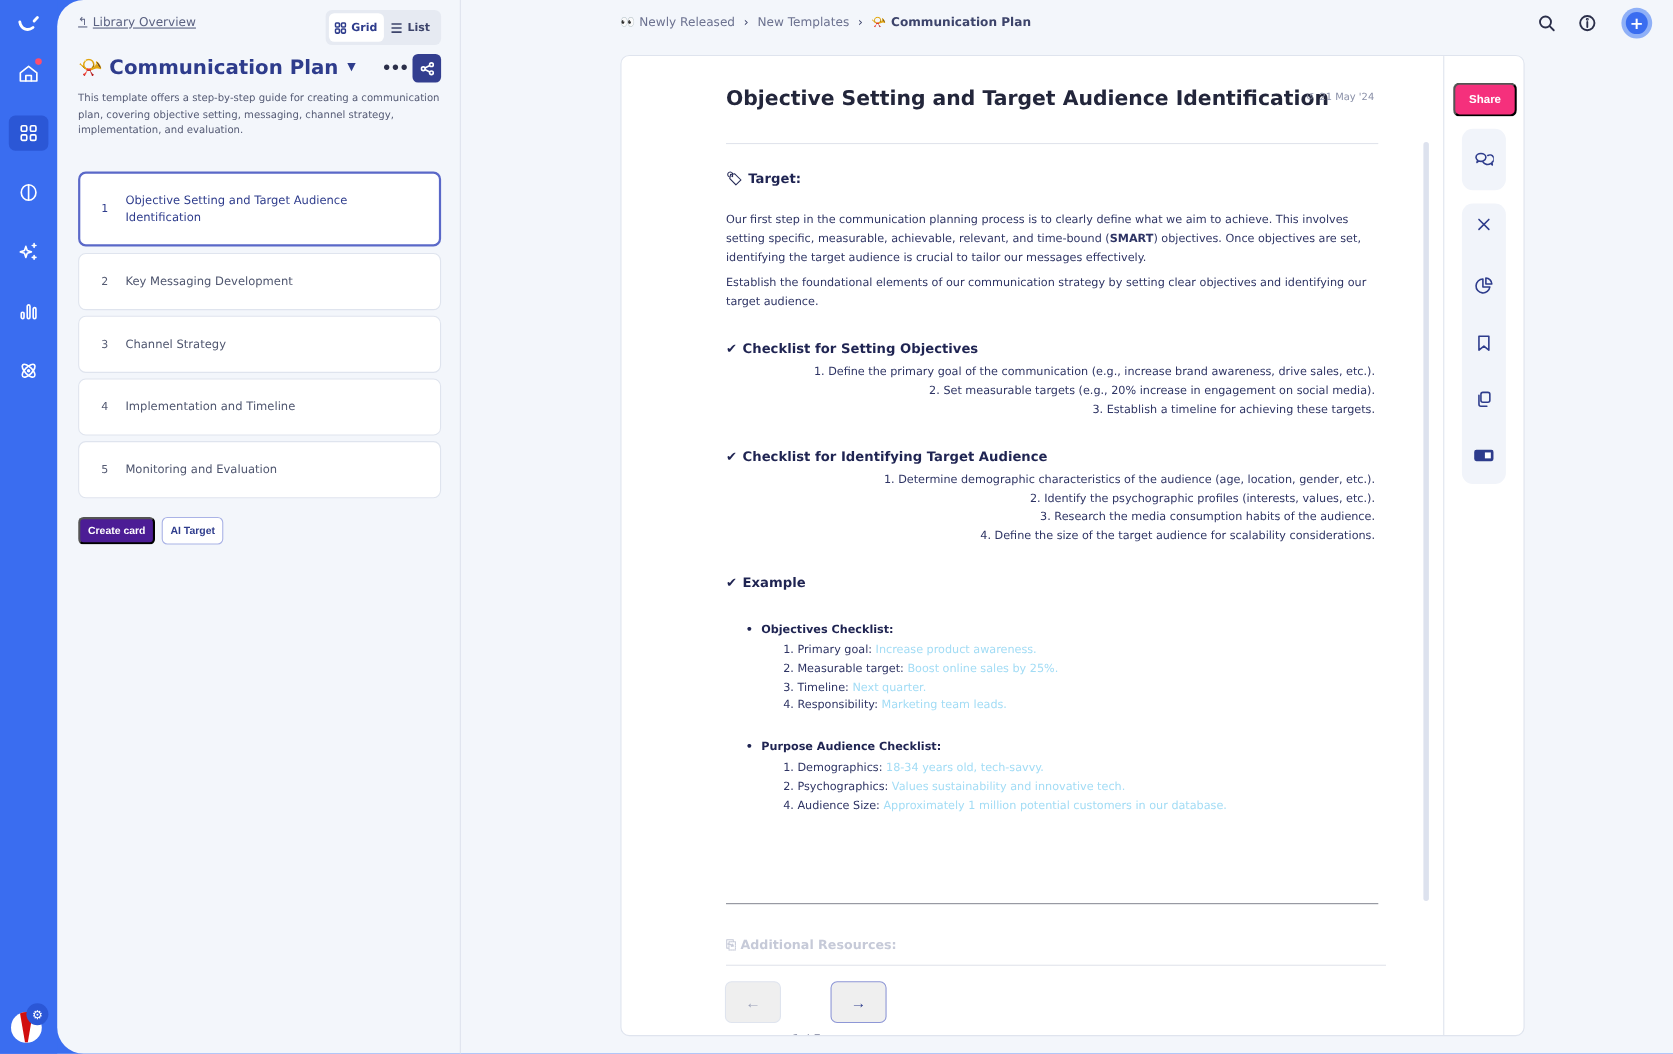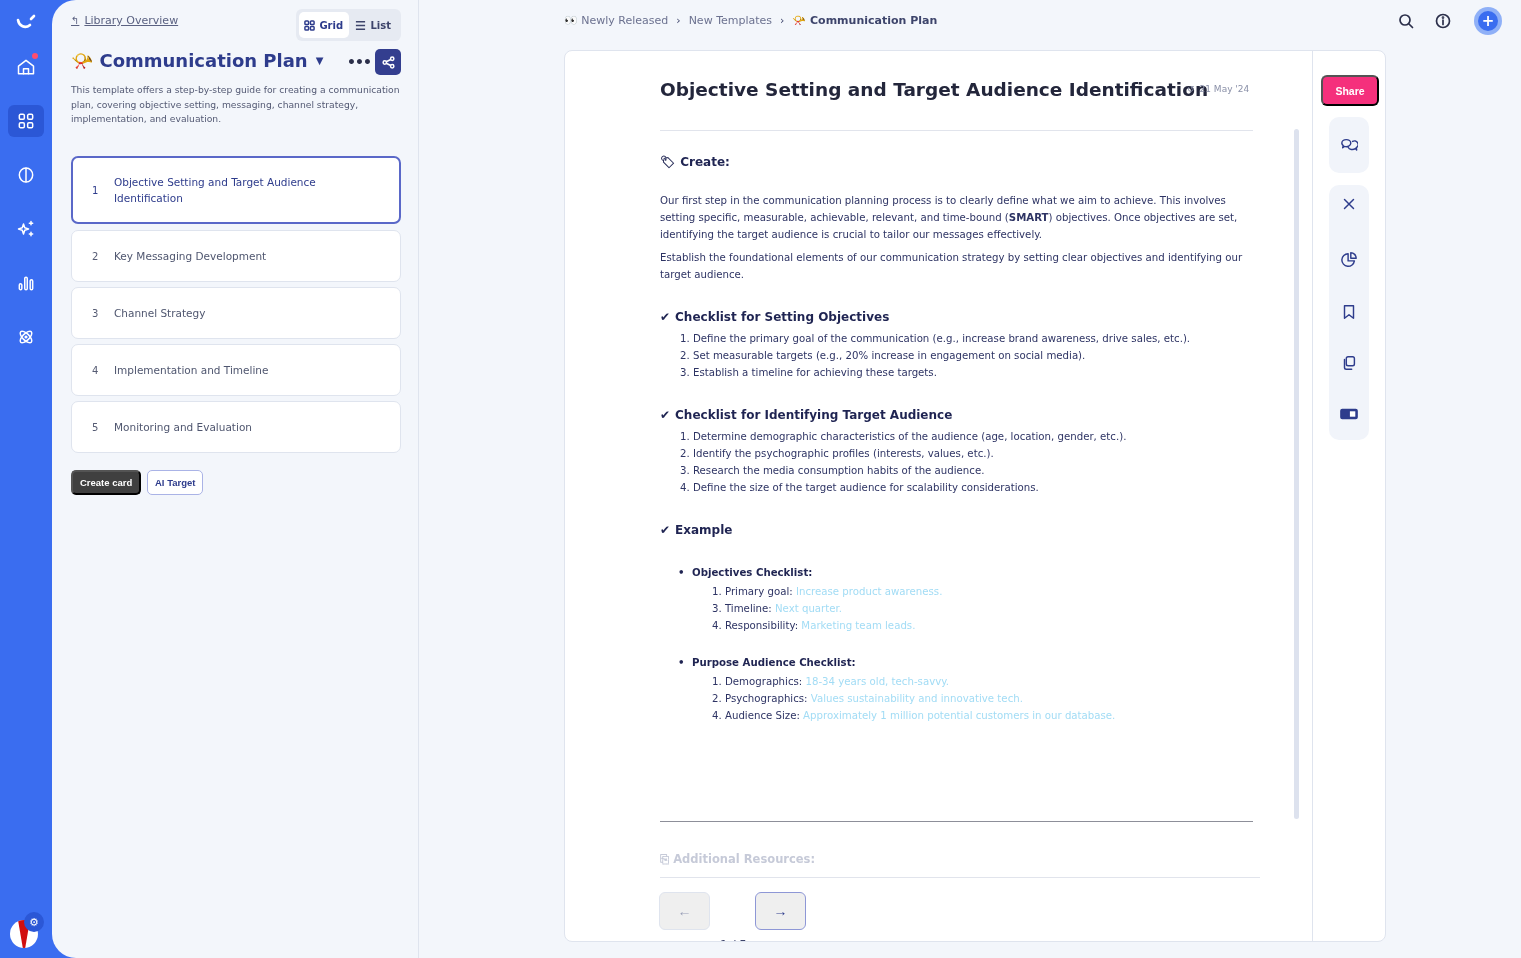--- a/index.html
+++ b/index.html
@@ -33,21 +33,21 @@
   .share-icon-btn { position: absolute; left: 323px; top: 49px; width: 26px; height: 26px; background: #333e8f; border-radius: 5px; display: flex; align-items: center; justify-content: center; }
   .share-icon-btn svg { width: 13px; height: 13px; stroke: #fff; fill: none; stroke-width: 1.6; }
   .plan-desc { position: absolute; left: 19px; top: 83px; width: 332px; font-size: 9.2px; line-height: 14.5px; color: #545a74; }
 
   .step { position: absolute; left: 19px; width: 330px; background: #fff; border: 1px solid #dfe4ee; border-radius: 7px; display: flex; align-items: center; padding-left: 20px; font-size: 10.5px; color: #4f566f; }
   .step .num { width: 22px; font-size: 10px; color: #555b73; }
   .step .lbl { line-height: 16px; }
   .step.active { border: 2px solid #5a68c8; color: #2e3c8c; padding-left: 19px; }
   .step.active .num { color: #2e3c8c; }
 
-  .btn-create { position: absolute; left: 19px; top: 470px; height: 25px; padding: 0 7px; background: #404040; color: #fff; border-radius: 5px; font-size: 9.5px; font-weight: bold; display: flex; align-items: center; }
+  .btn-create { position: absolute; left: 19px; top: 470px; height: 25px; padding: 0 7px; background: #4c1d95; color: #fff; border-radius: 5px; font-size: 9.5px; font-weight: bold; display: flex; align-items: center; }
   .btn-ai { position: absolute; left: 95px; top: 470px; height: 25px; padding: 0 7px; background: #fff; color: #2e3c8c; border: 1px solid #aab3e6; border-radius: 5px; font-size: 9.5px; font-weight: bold; display: flex; align-items: center; }
 
   
   .breadcrumb { position: absolute; left: 512px; top: 14px; font-size: 11px; color: #6c7290; display: flex; align-items: center; gap: 6px; }
   .breadcrumb .sep { color: #3d446b; font-size: 11px; margin: 0 2px; }
   .breadcrumb .current { color: #3d446b; font-weight: bold; }
 
   
   .top-icon { position: absolute; top: 11px; width: 20px; height: 20px; display: flex; align-items: center; justify-content: center; }
   .top-icon svg { width: 16px; height: 16px; stroke: #2b2f4a; fill: none; stroke-width: 1.7; stroke-linecap: round; }
@@ -56,21 +56,21 @@
 
   
   .doc { position: absolute; left: 512px; top: 50px; width: 822px; height: 892px; background: #fff; border: 1px solid #dfe4ee; border-radius: 8px; overflow: hidden; }
   .doc-title { position: absolute; left: 95px; top: 28px; font-size: 18.5px; font-weight: bold; color: #23263b; }
   .doc-date { position: absolute; left: 622px; top: 33px; font-size: 9px; color: #8a90a8; display: flex; align-items: center; gap: 5px; }
   .doc-hr { position: absolute; left: 95px; top: 79px; width: 593px; height: 1px; background: #e1e4ec; }
   .doc-body { position: absolute; left: 95px; top: 104px; width: 590px; font-family: "DejaVu Sans", sans-serif; color: #2e3464; }
   .sec-h { font-size: 12px; font-weight: bold; color: #1f2452; display: flex; align-items: center; gap: 5px; }
   .p { font-size: 10.2px; line-height: 17px; color: #2e3464; }
   .ol { font-size: 10.2px; line-height: 17px; color: #2e3464; padding-left: 20px; }
-  .ol .li { display: block; }
+  .ol .li { display: block; text-align: right; }
   .ul-h { font-size: 10.2px; font-weight: bold; color: #1f2452; padding-left: 32px; position: relative; line-height: 17px; }
   .ul-h::before { content: "•"; position: absolute; left: 18px; }
   .sub-ol { padding-left: 52px; font-size: 10.2px; line-height: 16.8px; color: #2e3464; }
   .hl { color: #a2dcf5; }
   .scrollbar { position: absolute; left: 729px; top: 78px; width: 5px; height: 690px; background: #dde2ee; border-radius: 3px; }
   .doc-hr2 { position: absolute; left: 95px; top: 770px; width: 593px; height: 1px; background: #8d8f99; }
   .add-res { position: absolute; left: 95px; top: 801px; font-size: 11.5px; font-weight: bold; color: #c6cad8; display: flex; align-items: center; gap: 4px; }
   .doc-hr3 { position: absolute; left: 95px; top: 826px; width: 600px; height: 1px; background: #e1e4ec; }
   .pager-prev { position: absolute; left: 94px; top: 841px; width: 51px; height: 38px; border: 1px solid #dfe4ee; border-radius: 6px; display: flex; align-items: center; justify-content: center; color: #9aa0b8; font-size: 14px; }
   .pager-count { position: absolute; left: 155px; top: 851px; font-size: 12px; color: #3d446b; margin-top: 36px; }
@@ -235,21 +235,21 @@
     <h1 class="doc-title">Objective Setting and Target Audience Identification</h1>
     <div class="doc-date">
       <span>↺</span>
       <span>21 May '24</span>
     </div>
     <div class="doc-hr"></div>
 
     <div class="doc-body">
       <div class="sec-h">
         <span>🏷</span>
-        <span>Create:</span>
+        <span>Target:</span>
       </div>
       <p class="p" style="margin-top:23px;"><span>Our first step in the communication planning process is to clearly define what we aim to achieve. This involves setting specific, measurable, achievable, relevant, and time-bound (</span><b>SMART</b><span>) objectives. Once objectives are set, identifying the target audience is crucial to tailor our messages effectively.</span></p>
 
       <p class="p" style="margin-top:6px;">Establish the foundational elements of our communication strategy by setting clear objectives and identifying our target audience.</p>
 
       <div class="sec-h" style="margin-top:27px;">
         <span>✔</span>
         <span>Checklist for Setting Objectives</span>
       </div>
       <div class="ol" style="margin-top:6px;">
@@ -270,20 +270,21 @@
       </div>
 
       <div class="sec-h" style="margin-top:27px;">
         <span>✔</span>
         <span>Example</span>
       </div>
 
       <div class="ul-h" style="margin-top:27px;">Objectives Checklist:</div>
       <div class="sub-ol" style="margin-top:3px;">
         <div><span>1. Primary goal: </span><span class="hl">Increase product awareness.</span></div>
+        <div><span>2. Measurable target: </span><span class="hl">Boost online sales by 25%.</span></div>
         <div><span>3. Timeline: </span><span class="hl">Next quarter.</span></div>
         <div><span>4. Responsibility: </span><span class="hl">Marketing team leads.</span></div>
       </div>
 
       <div class="ul-h" style="margin-top:20px;">Purpose Audience Checklist:</div>
       <div class="sub-ol" style="margin-top:3px;">
         <div><span>1. Demographics: </span><span class="hl">18-34 years old, tech-savvy.</span></div>
         <div><span>2. Psychographics: </span><span class="hl">Values sustainability and innovative tech.</span></div>
         <div><span>4. Audience Size: </span><span class="hl">Approximately 1 million potential customers in our database.</span></div>
       </div>

